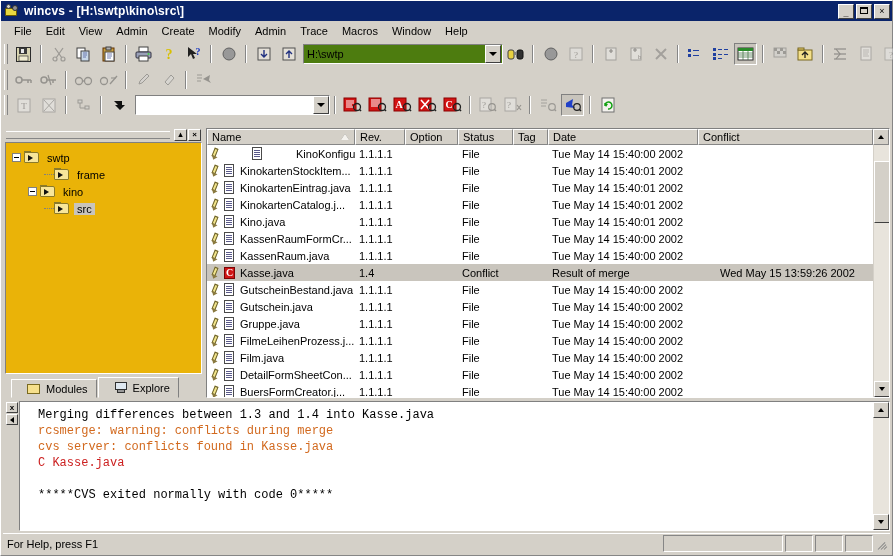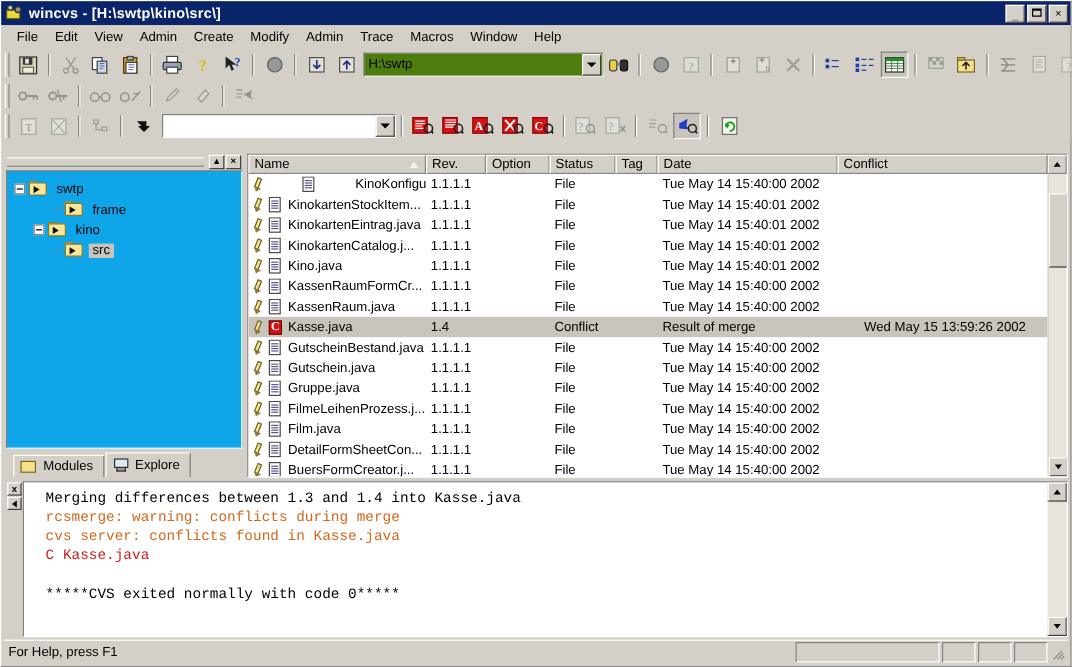--- a/index.html
+++ b/index.html
@@ -215,21 +215,21 @@
     border: 1px solid;
     border-color: #ffffff #404040 #404040 #ffffff;
     display: flex; align-items: center; justify-content: center;
     margin-left: 1px;
     cursor: default;
     font-size: 8px; line-height: 8px;
     font-weight: bold;
   }
   .tree {
     flex: 1 1 auto;
-    background: #0ea5e9;
+    background: #eab308;
     border: 1px solid;
     border-color: #808080 #ffffff #ffffff #808080;
     padding: 6px 0 0 6px;
     overflow: hidden;
     position: relative;
   }
   .tnode {
     display: flex; align-items: center;
     height: 17px;
     font-size: 11px;
@@ -286,21 +286,21 @@
   .tabrow {
     height: 22px;
     display: flex; align-items: flex-end;
     padding-left: 6px;
     background: #d4d0c8;
     margin-top: 2px;
   }
   .ptab {
     height: 19px;
     display: flex; align-items: center;
-    padding: 0 8px 0 5px;
+    padding: 0 8px 0 15px;
     background: #d4d0c8;
     border: 1px solid;
     border-color: #ffffff #808080 #d4d0c8 #ffffff;
     font-size: 11px;
     margin-right: 1px;
     cursor: default;
   }
   .ptab.active {
     height: 21px;
     border-color: #ffffff #808080 #d4d0c8 #ffffff;

